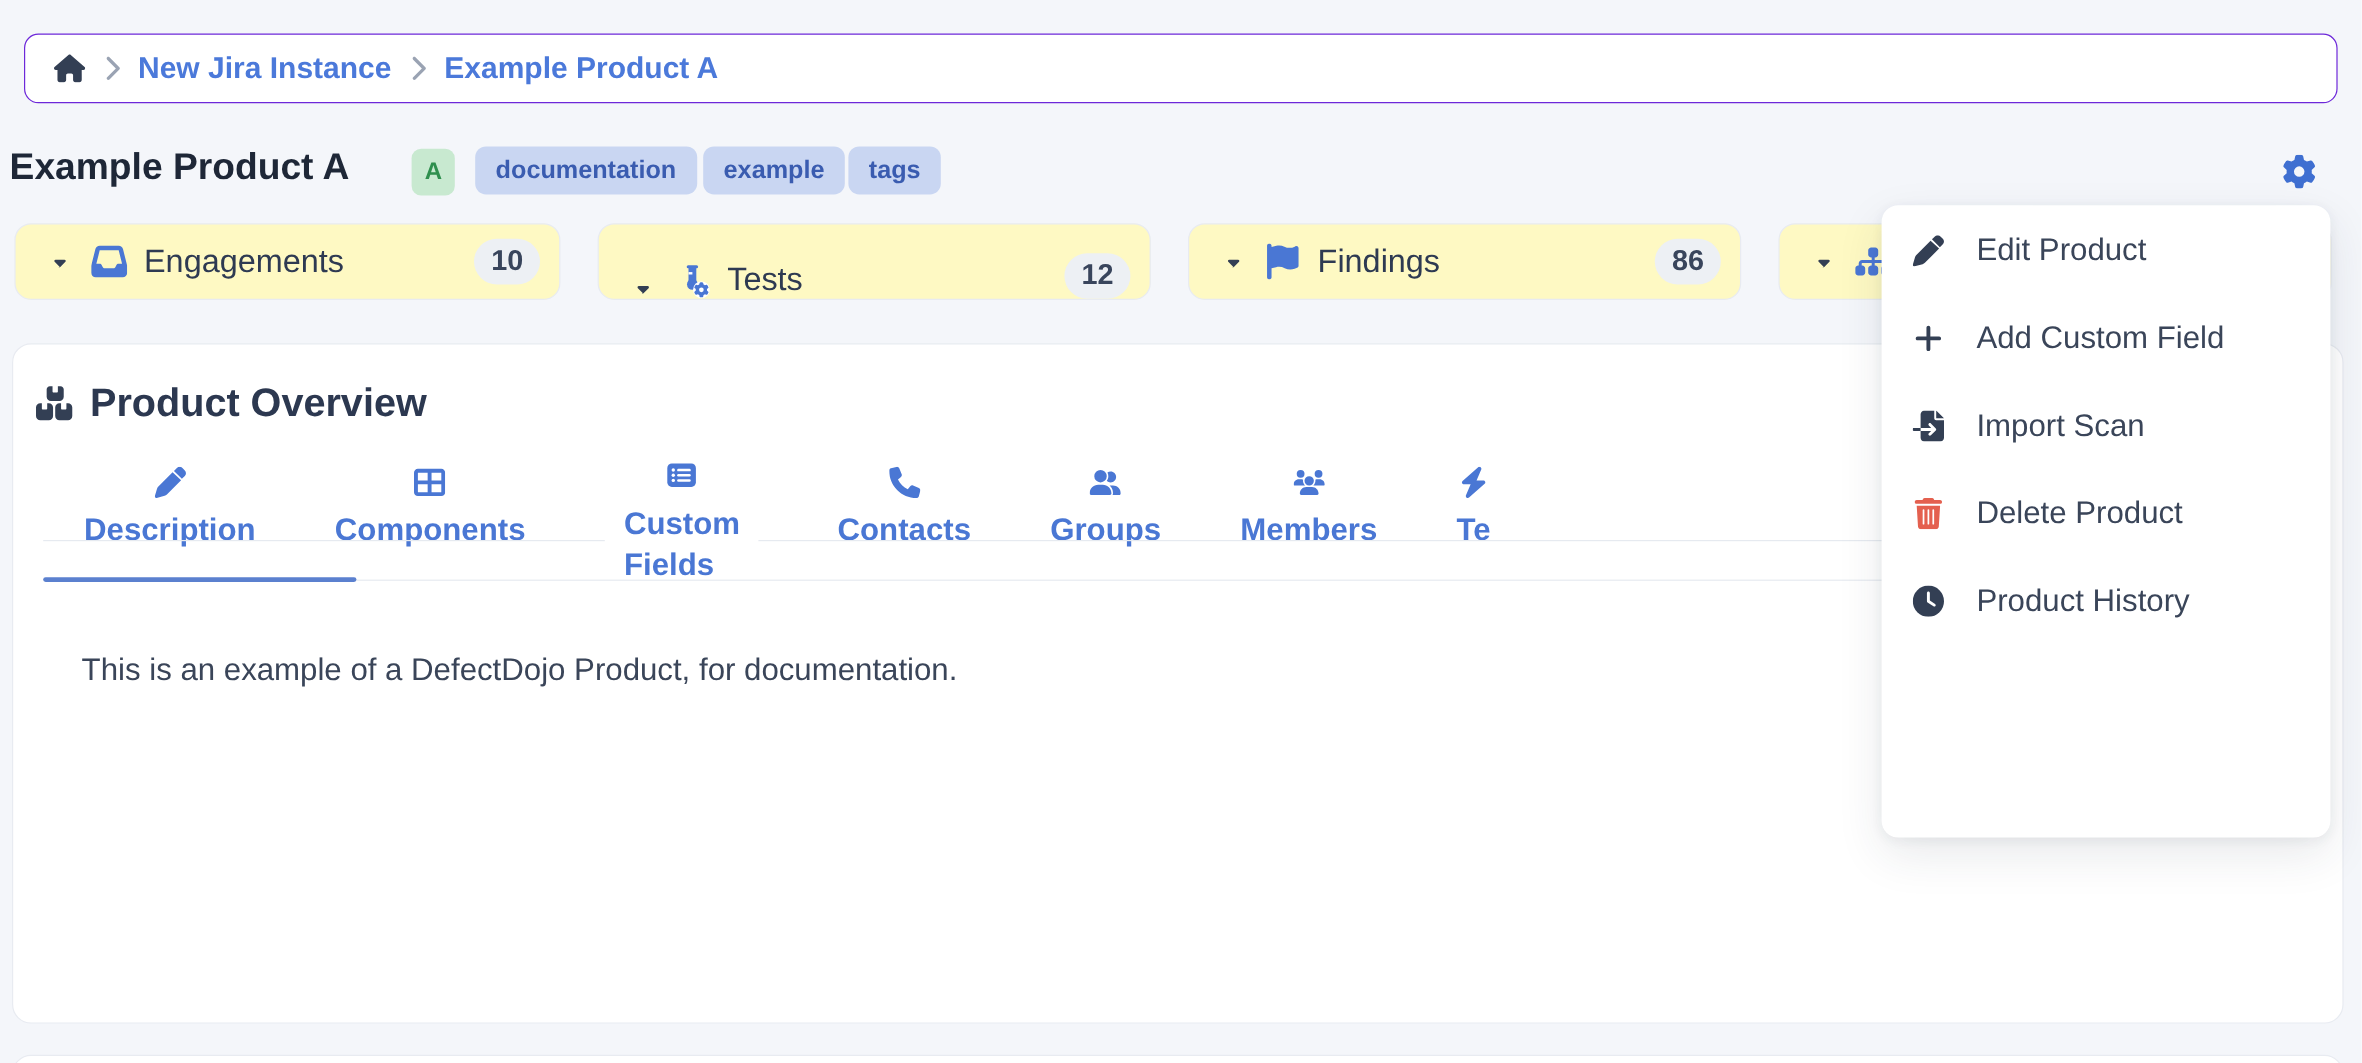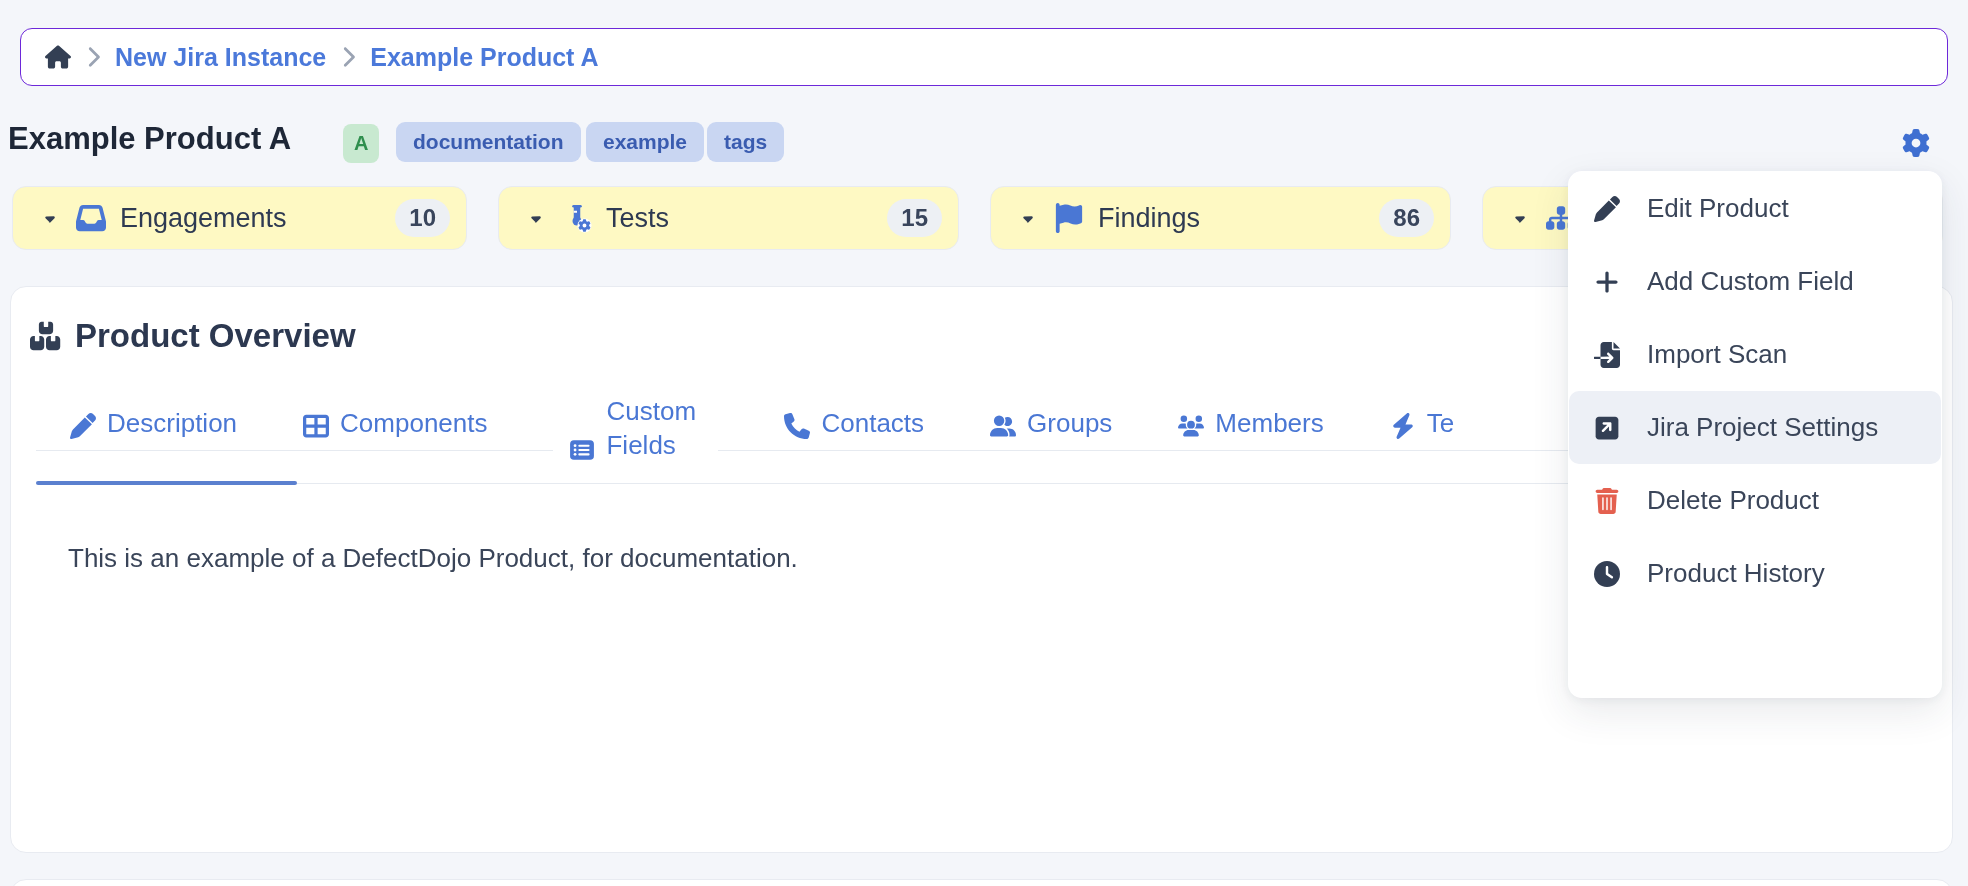--- a/index.html
+++ b/index.html
@@ -44,21 +44,21 @@
   .gear-button { position:absolute; left:1902px; top:129px; background:none; border:none; padding:0; cursor:pointer; }
   .gear-button svg { width:28px; height:28px; fill:#3f6fd1; }
 
   
   .stat-card {
     position:absolute; top:186px; height:64px;
     background:#fef9c3; border:1px solid #e8ebf1; border-radius:14px;
     display:flex; align-items:center; padding:0 16px; cursor:pointer;
   }
   .stat-1 { left:12px;   width:455px; }
-  .stat-2 { left:498px;  width:461px; }
+  .stat-2 { left:498px;  width:461px;align-items:flex-end; }
   .stat-3 { left:990px;  width:461px; }
   .stat-4 { left:1482px; width:461px; }
   .stat-caret { margin:0 0 0 12px; }
   .stat-caret svg { width:17px; height:17px; fill:#333f54; }
   .stat-icon { margin-left:18px; }
   .stat-icon svg { width:30px; height:30px; fill:#4a77d4; }
   .stat-label { margin-left:14px; font-size:27px; font-weight:500; color:#2e3a52; }
   .stat-count {
     margin-left:auto; background:#edf0f4; color:#39455c;
     font-size:24px; font-weight:600; border-radius:999px;
@@ -72,22 +72,22 @@
     background:#fff; border:1px solid #e8ebf1; border-radius:16px;
   }
   .overview-header { position:absolute; left:30px; top:317px; display:flex; align-items:center; gap:13px; }
   .overview-header svg { width:32px; height:30px; fill:#333f54; }
   .overview-title { font-size:33px; font-weight:600; color:#2c3850; }
 
   .tabs-area { position:absolute; left:36px; top:395px; width:1880px; }
   .tabs-row { position:relative; display:flex; align-items:center; height:56px; padding-left:34px; }
   .tabs-row::after { content:""; position:absolute; left:0; right:0; bottom:0; height:1px; background:#e6eaf0; }
   .tab {
-    display:flex; align-items:flex-end; gap:11px; margin-right:66px;
-    color:#4a77d4; font-size:26px; font-weight:400; cursor:pointer; white-space:nowrap;
+    display:flex; align-items:center; gap:11px; margin-right:66px;
+    color:#4a77d4; font-size:26px; font-weight:700; cursor:pointer; white-space:nowrap;flex-direction:column;
   }
   .tab svg { width:26px; height:26px; fill:#4a77d4; flex:none; }
   .tab-custom-fields {
     position:relative; z-index:2; background:#fff; height:80px; 
     padding:0 16px; white-space:normal;
   }
   .tab-custom-fields .tab-label { width:96px; line-height:1.3; }
   .tab-track { position:absolute; left:0; right:0; top:88px; height:1px; background:#e6eaf0; }
   .active-tab-indicator {
     position:absolute; left:0; top:86px; width:261px; height:4px;
@@ -184,21 +184,21 @@
         <circle cx="12" cy="14.4" r="3.6"></circle>
       </g>
       <rect x="9.4" y="6.2" width="2.6" height="1.6" fill="#ffffff"></rect>
       <circle cx="18" cy="18" r="5.6" fill="#ffffff"></circle>
       <g transform="translate(13,13) scale(0.0195)">
         <path fill="#4a77d4" d="M495.9 166.6c3.2 8.7 .5 18.4-6.4 24.6l-43.3 39.4c1.1 8.3 1.7 16.8 1.7 25.4s-.6 17.1-1.7 25.4l43.3 39.4c6.9 6.2 9.6 15.9 6.4 24.6c-4.4 11.9-9.7 23.3-15.8 34.3l-4.7 8.1c-6.6 11-14 21.4-22.1 31.2c-5.9 7.2-15.7 9.6-24.5 6.8l-55.7-17.7c-13.4 10.3-28.2 18.9-44 25.4l-12.5 57.1c-2 9.1-9 16.3-18.2 17.8c-13.8 2.3-28 3.5-42.5 3.5s-28.7-1.2-42.5-3.5c-9.2-1.5-16.2-8.7-18.2-17.8l-12.5-57.1c-15.8-6.5-30.6-15.1-44-25.4L83.1 425.9c-8.8 2.8-18.6 .3-24.5-6.8c-8.1-9.8-15.5-20.2-22.1-31.2l-4.7-8.1c-6.1-11-11.4-22.4-15.8-34.3c-3.2-8.7-.5-18.4 6.4-24.6l43.3-39.4C64.6 273.1 64 264.6 64 256s.6-17.1 1.7-25.4L22.4 191.2c-6.9-6.2-9.6-15.9-6.4-24.6c4.4-11.9 9.7-23.3 15.8-34.3l4.7-8.1c6.6-11 14-21.4 22.1-31.2c5.9-7.2 15.7-9.6 24.5-6.8l55.7 17.7c13.4-10.3 28.2-18.9 44-25.4l12.5-57.1c2-9.1 9-16.3 18.2-17.8C227.3 1.2 241.5 0 256 0s28.7 1.2 42.5 3.5c9.2 1.5 16.2 8.7 18.2 17.8l12.5 57.1c15.8 6.5 30.6 15.1 44 25.4l55.7-17.7c8.8-2.8 18.6-.3 24.5 6.8c8.1 9.8 15.5 20.2 22.1 31.2l4.7 8.1c6.1 11 11.4 22.4 15.8 34.3zM256 336a80 80 0 1 0 0-160 80 80 0 1 0 0 160z"></path>
       </g>
     </svg>
   </span>
   <span class="stat-label">Tests</span>
-  <span class="stat-count">15</span>
+  <span class="stat-count">12</span>
 </div>
 
 <div class="stat-card stat-3">
   <span class="stat-caret">
       <svg viewBox="0 0 320 512">
         <path d="M137.4 374.6c12.5 12.5 32.8 12.5 45.3 0l128-128c9.2-9.2 11.9-22.9 6.9-34.9s-16.6-19.8-29.6-19.8L64 192c-12.9 0-24.6 7.8-29.6 19.8s-2.2 25.7 6.9 34.9l128 128z"></path>
       </svg>
     </span>
   <span class="stat-icon">
     <svg viewBox="0 0 448 512">
@@ -326,29 +326,20 @@
     <span>Add Custom Field</span>
   </div>
   <div class="menu-item">
     <span class="menu-icon">
         <svg viewBox="0 0 512 512">
           <path d="M128 64c0-35.3 28.7-64 64-64L352 0l0 128c0 17.7 14.3 32 32 32l128 0 0 288c0 35.3-28.7 64-64 64l-256 0c-35.3 0-64-28.7-64-64l0-112 174.1 0-39 39c-9.4 9.4-9.4 24.6 0 33.9s24.6 9.4 33.9 0l80-80c9.4-9.4 9.4-24.6 0-33.9l-80-80c-9.4-9.4-24.6-9.4-33.9 0s-9.4 24.6 0 33.9l39 39L128 288l0-224zM512 128l-128 0L384 0 512 128zM16 288l112 0 0 48-112 0c-13.3 0-24-10.7-24-24s10.7-24 24-24z"></path>
         </svg>
       </span>
     <span>Import Scan</span>
   </div>
-  <div class="menu-item highlighted">
-    <span class="menu-icon">
-      <svg viewBox="0 0 448 512">
-        <path d="M64 32C28.7 32 0 60.7 0 96l0 320c0 35.3 28.7 64 64 64l320 0c35.3 0 64-28.7 64-64l0-320c0-35.3-28.7-64-64-64L64 32z"></path>
-        <path fill="#ffffff" d="M160 144c-13.3 0-24 10.7-24 24s10.7 24 24 24l70.1 0L127 295c-9.4 9.4-9.4 24.6 0 33.9s24.6 9.4 33.9 0l103-103 0 70.1c0 13.3 10.7 24 24 24s24-10.7 24-24l0-128c0-13.3-10.7-24-24-24l-128 0z"></path>
-      </svg>
-    </span>
-    <span>Jira Project Settings</span>
-  </div>
   <div class="menu-item">
     <span class="menu-icon danger">
       <svg viewBox="0 0 448 512">
         <path d="M135.2 17.7L128 32 32 32C14.3 32 0 46.3 0 64S14.3 96 32 96l384 0c17.7 0 32-14.3 32-32s-14.3-32-32-32l-96 0-7.2-14.3C307.4 6.8 296.3 0 284.2 0L163.8 0c-12.1 0-23.2 6.8-28.6 17.7zM416 128L32 128 53.2 467c1.6 25.3 22.6 45 47.9 45l245.8 0c25.3 0 46.3-19.7 47.9-45L416 128z"></path>
         <rect x="130" y="184" width="28" height="252" rx="14" fill="#ffffff"></rect>
         <rect x="210" y="184" width="28" height="252" rx="14" fill="#ffffff"></rect>
         <rect x="290" y="184" width="28" height="252" rx="14" fill="#ffffff"></rect>
       </svg>
     </span>
     <span>Delete Product</span>

